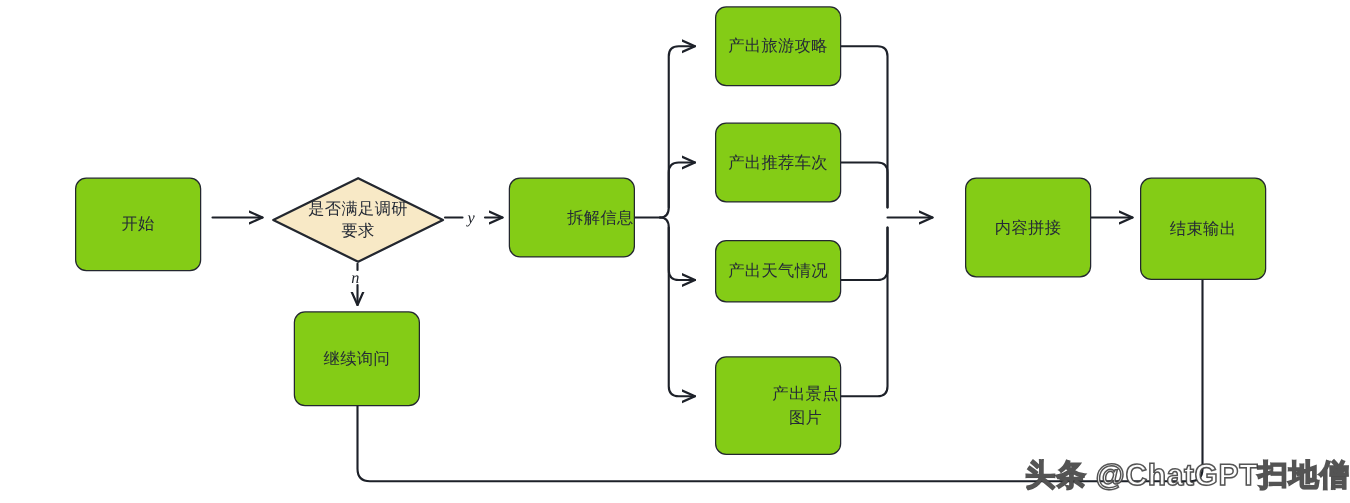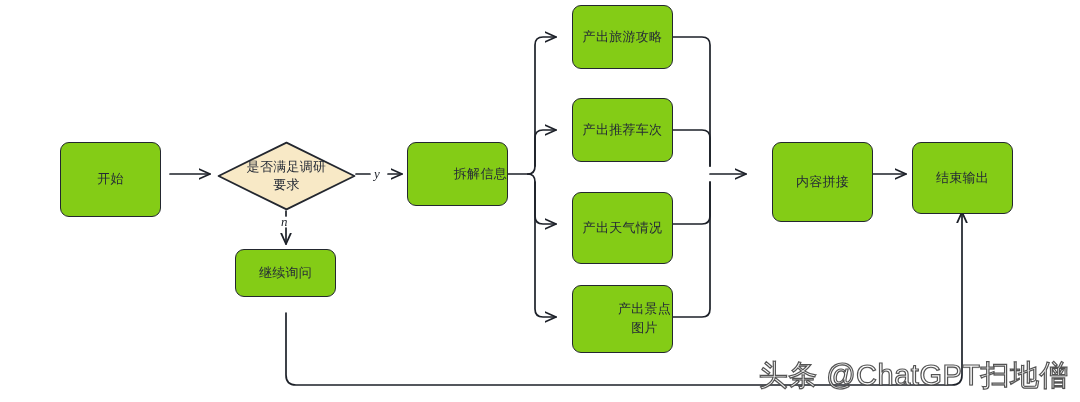--- a/index.html
+++ b/index.html
@@ -62,24 +62,24 @@
   }
   .edge-label {
     position: absolute;
     font-family: "Liberation Serif", "DejaVu Serif", serif;
     font-style: italic;
     font-size: 13px;
     color: #20242b;
   }
   .watermark {
     position: absolute;
-    right: 11px;
+    right: 0;
     bottom: 6px;
-    font-size: 29px;
-    font-weight: normal;
+    font-size: 24px;
+    font-weight: bold;
     letter-spacing: 0.5px;
     color: rgba(255,255,255,0.96);
     -webkit-text-stroke: 1.2px rgba(60,60,60,0.88);
     text-shadow: 0 1px 0 rgba(120,120,120,0.30);
     white-space: nowrap;
     pointer-events: none;
     user-select: none;
   }
 </style>
 </head>
@@ -126,49 +126,49 @@
     <span>开始</span>
   </div>
 
   <div class="node diamond" style="left:217px; top:141px; width:139px; height:70px;">
     <svg class="diamond-shape" viewBox="0 0 139 70" xmlns="http://www.w3.org/2000/svg" preserveAspectRatio="none">
       <polygon points="69.5,1.6 137.4,35 69.5,68.4 1.6,35" fill="#f8e9c6" stroke="#23272f" stroke-width="1.8" stroke-linejoin="round"></polygon>
     </svg>
     <span class="diamond-label">是否满足调研要求</span>
   </div>
 
-  <div class="node box" style="left:235px; top:249px; width:101px; height:48px;">
+  <div class="node box" style="left:235px; top:249px; width:101px; height:76px;">
     <span>继续询问</span>
   </div>
 
   <div class="node box" style="left:407px; top:142px; width:101px; height:64px;justify-content:flex-end;">
     <span>拆解信息</span>
   </div>
 
   <div class="node box" style="left:572px; top:5px; width:101px; height:64px;">
     <span>产出旅游攻略</span>
   </div>
 
   <div class="node box" style="left:572px; top:98px; width:101px; height:64px;text-align:right;">
     <span>产出推荐车次</span>
   </div>
 
-  <div class="node box" style="left:572px; top:192px; width:101px; height:72px;">
+  <div class="node box" style="left:572px; top:192px; width:101px; height:50px;">
     <span>产出天气情况</span>
   </div>
 
-  <div class="node box" style="left:572px; top:285px; width:101px; height:68px;padding-left:44px;">
+  <div class="node box" style="left:572px; top:285px; width:101px; height:79px;padding-left:44px;">
     <span>产出景点图片</span>
   </div>
 
   <div class="node box" style="left:728px; top:142px; width:101px; height:80px;margin-left:44px;">
     <span>内容拼接</span>
   </div>
 
-  <div class="node box" style="left:912px; top:142px; width:101px; height:72px;">
+  <div class="node box" style="left:912px; top:142px; width:101px; height:82px;">
     <span>结束输出</span>
   </div>
 
   <div class="edge-label" style="left:374px; top:166px;">y</div>
   <div class="edge-label" style="left:281px; top:214px;">n</div>
 
   <div class="watermark">头条 @ChatGPT扫地僧</div>
 
 </div>
 

